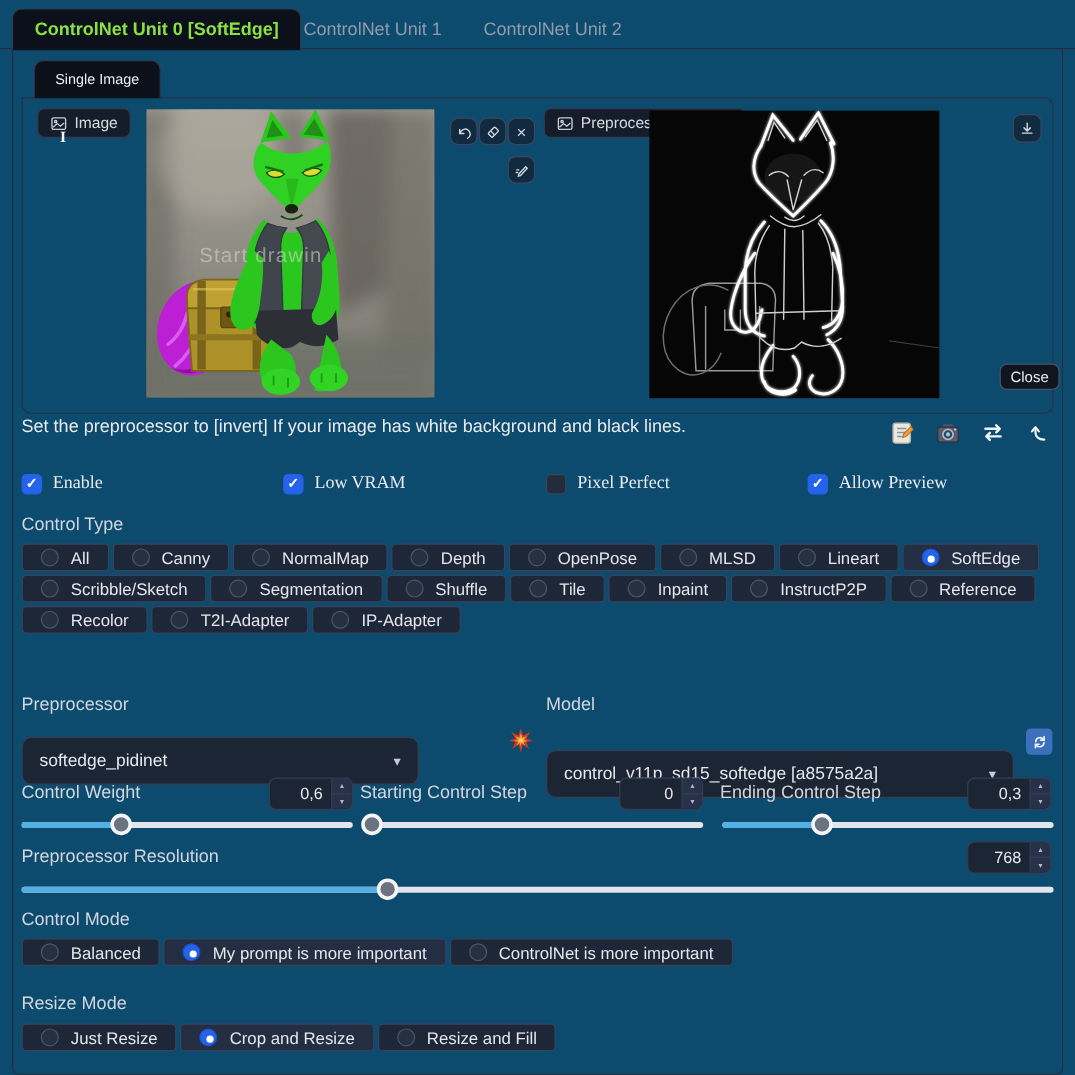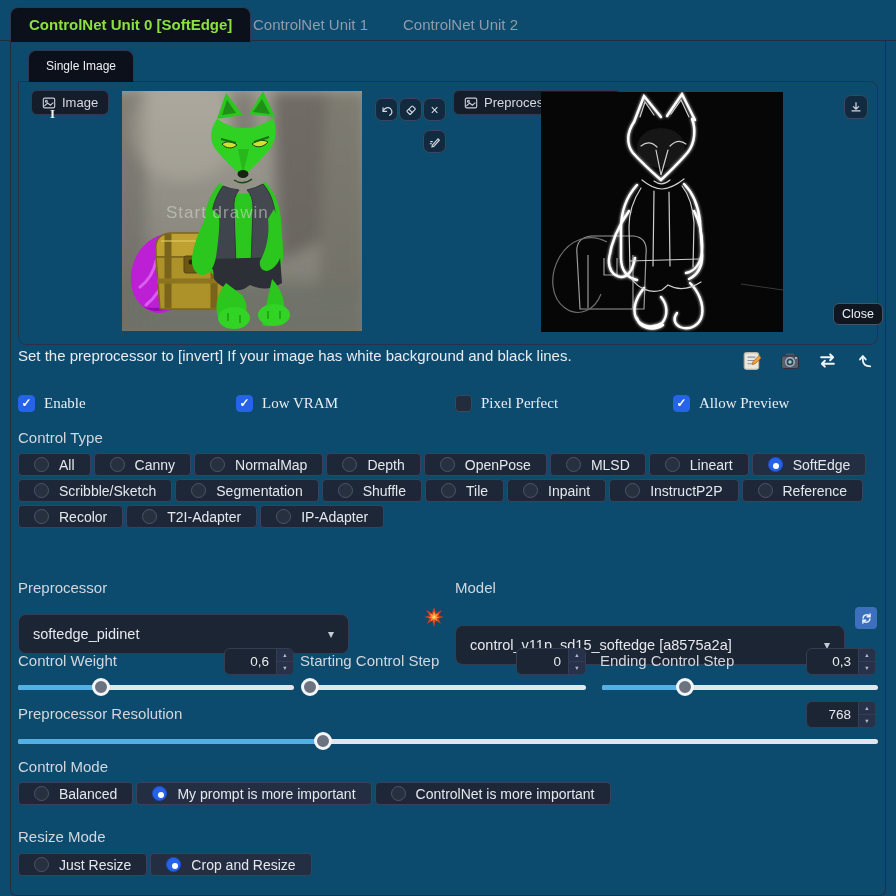--- a/index.html
+++ b/index.html
@@ -515,16 +515,20 @@
   <div class="opt-rows" style="left:18px; top:853px;">
       <div class="opt-row">
         <div class="opt">
           <span class="radio"></span>
           <span>Just Resize</span>
         </div>
         <div class="opt selected">
           <span class="radio on"></span>
           <span>Crop and Resize</span>
         </div>
+        <div class="opt">
+          <span class="radio"></span>
+          <span>Resize and Fill</span>
+        </div>
       </div>
     </div>
 
 </div>
 
 </body></html>

